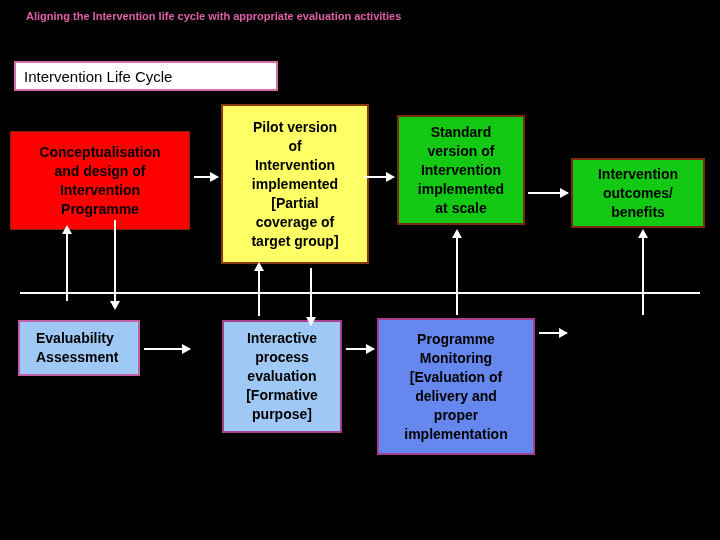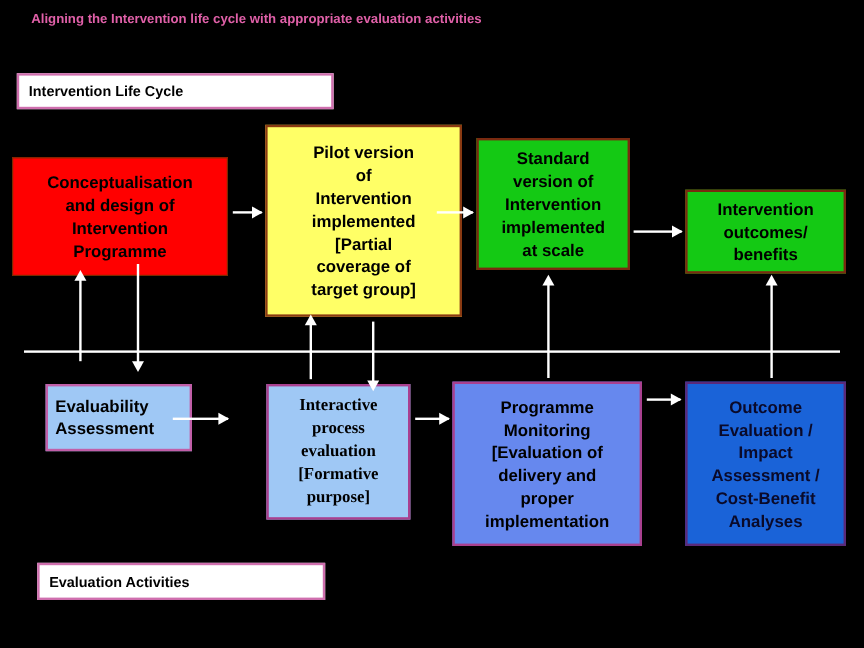--- a/index.html
+++ b/index.html
@@ -28,22 +28,22 @@
     line-height: 25px;
     letter-spacing: 0px;
   }
 
   
   .banner {
     position: absolute;
     background: #ffffff;
     border: 2px solid #cf6fae;
     color: #000000;
-    font-size: 12px;
-    font-weight: bold;
+    font-size: 15px;
+    font-weight: normal;
     display: flex;
     align-items: center;
     padding-left: 8px;
     box-sizing: border-box;
   }
   #banner-lifecycle { left: 14px; top: 61px;  width: 264px; height: 30px; }
   #banner-evalact   { left: 31px; top: 469px; width: 240px; height: 31px; }
 
   
   .node {
@@ -60,48 +60,46 @@
     padding: 2px;
     white-space: pre-line;
   }
 
   #node-conceptualisation {
     left: 10px; top: 131px; width: 180px; height: 99px;
     background: #ff0000;
     border: 1px solid #7a2a00;
   }
   #node-pilot {
-    left: 221px; top: 104px; width: 164px; height: 160px;
+    left: 221px; top: 104px; width: 148px; height: 160px;
     background: #ffff66;
     border: 2px solid #8a3a12;
   }
   #node-standard {
     left: 397px; top: 115px; width: 128px; height: 110px;
     background: #14c914;
     border: 2px solid #7a2a10;
   }
   #node-outcomes {
     left: 571px; top: 158px; width: 134px; height: 70px;
     background: #14c914;
     border: 2px solid #7a2a10;
   }
   #node-evaluability {
     left: 18px; top: 320px; width: 122px; height: 56px;
     background: #9fc8f5;
     border: 2px solid #c15fa8;
     justify-content: flex-start;
     text-align: left;
-    padding-left: 6px;
-    margin-left: 20px;
+    padding-left: 16px;
   }
   #node-interactive {
     left: 222px; top: 320px; width: 120px; height: 113px;
     background: #9fc8f5;
     border: 2px solid #a9408f;
-    font-family: Liberation Serif, serif;
   }
   #node-monitoring {
     left: 377px; top: 318px; width: 158px; height: 137px;
     background: #6688ee;
     border: 2px solid #a9408f;
   }
   #node-outcomeeval {
     left: 571px; top: 318px; width: 134px; height: 137px;
     background: #1a63d8;
     border: 2px solid #5a2a7a;
@@ -179,21 +177,20 @@
 </style>
 </head>
 <body>
 
 <div id="stage">
 
   <div id="title">Aligning the Intervention life cycle  with appropriate evaluation activities</div>
 
   <div id="banner-lifecycle" class="banner">Intervention Life Cycle</div>
 
-  <div id="banner-evalact" class="banner">Evaluation Activities</div>
 
   <div id="node-conceptualisation" class="node">Conceptualisation
 and design of
 Intervention
 Programme</div>
 
   <div id="node-pilot" class="node">Pilot version
 of
 Intervention
 implemented
@@ -220,26 +217,20 @@
 [Formative
 purpose]</div>
 
   <div id="node-monitoring" class="node">Programme
 Monitoring
 [Evaluation of
 delivery and
 proper
 implementation</div>
 
-  <div id="node-outcomeeval" class="node">Outcome
-Evaluation /
-Impact
-Assessment /
-Cost-Benefit
-Analyses</div>
 
   <div id="arr-a" class="arrow-h"></div>
   <div id="arr-b" class="arrow-h"></div>
   <div id="arr-c" class="arrow-h"></div>
 
   <div id="arr-d" class="arrow-h"></div>
   <div id="arr-e" class="arrow-h"></div>
   <div id="arr-f" class="arrow-h"></div>
 
   <div id="divider" class="hline"></div>

